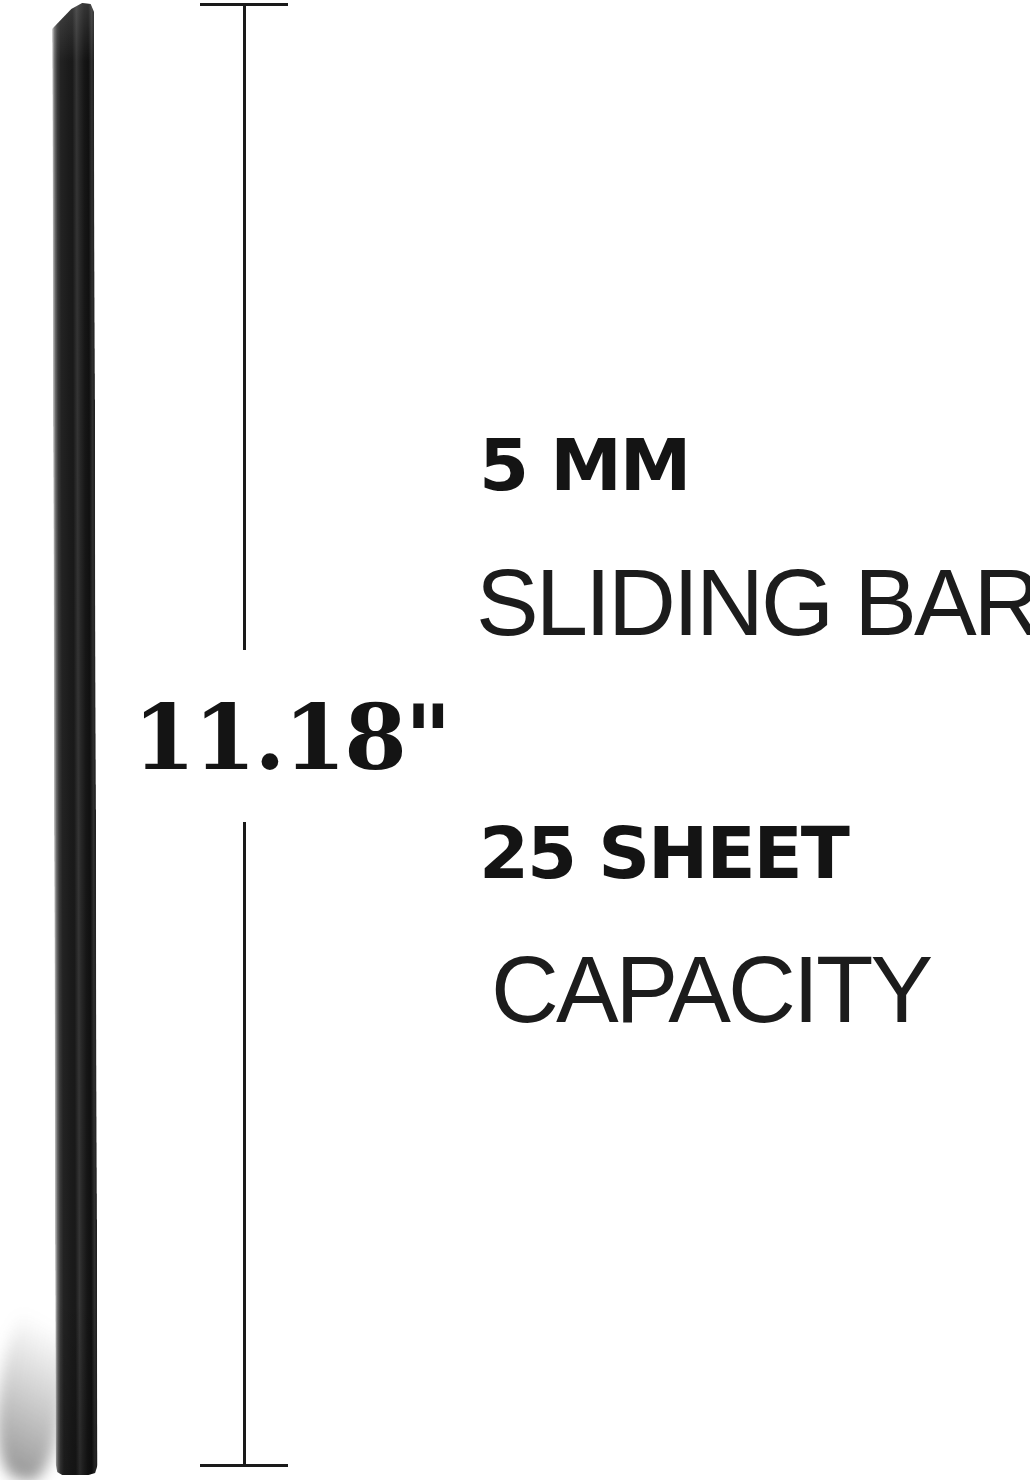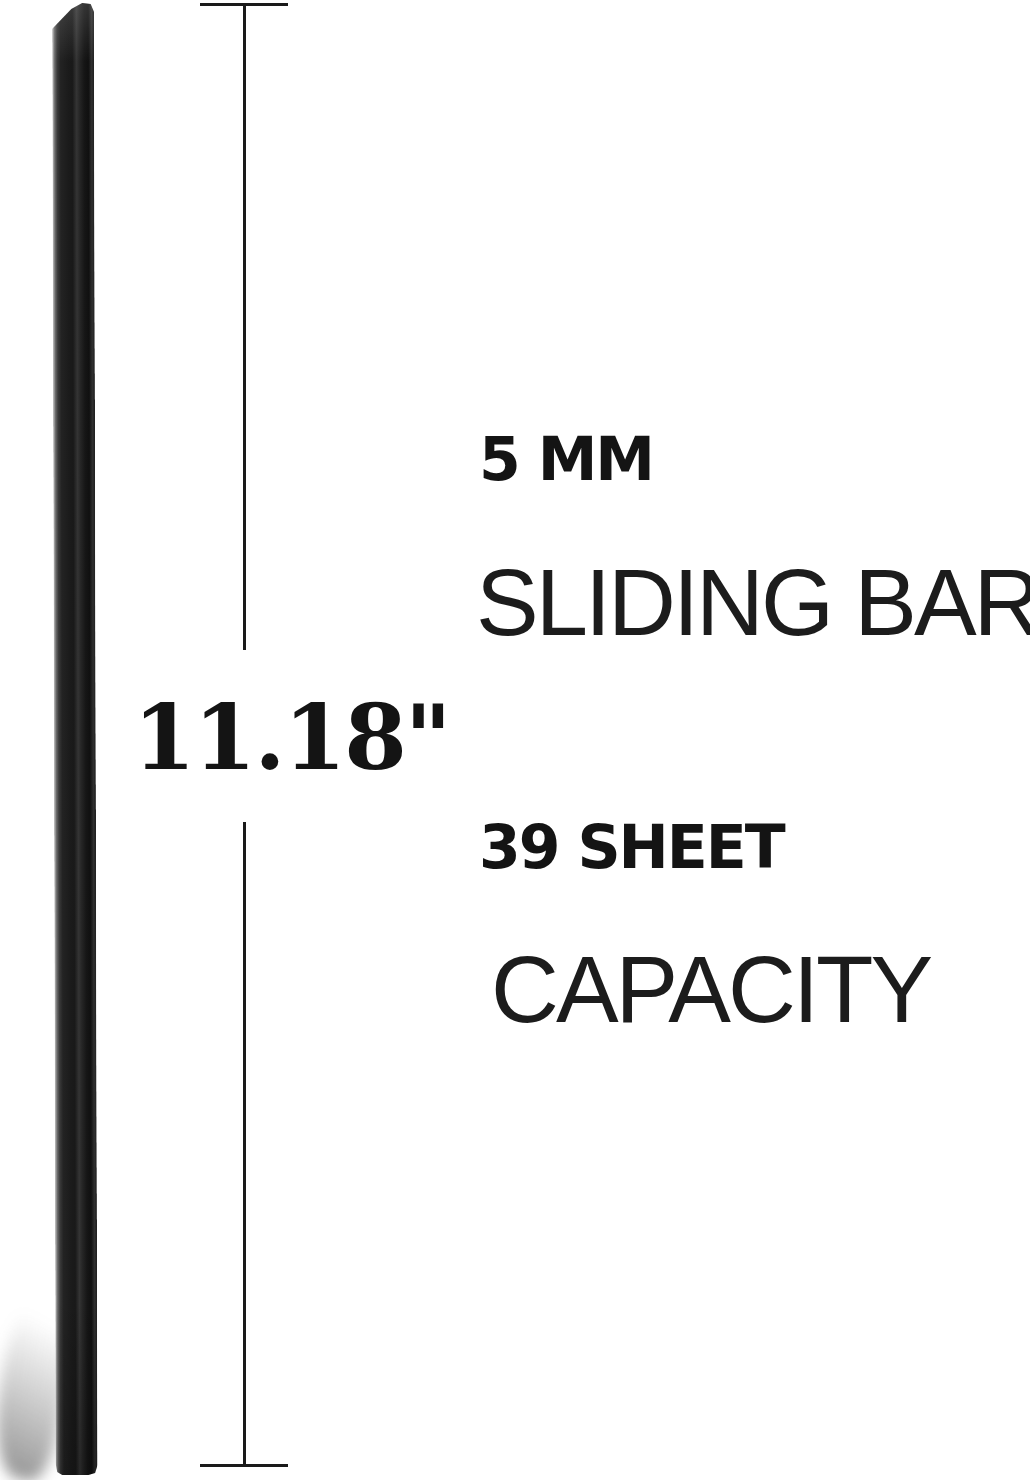--- a/index.html
+++ b/index.html
@@ -82,21 +82,21 @@
 
   
   .spec {
     position: absolute;
     line-height: 1;
     white-space: nowrap;
   }
   .heavy {
     font-family: "DejaVu Sans", sans-serif;
     font-weight: bold;
-    font-size: 60px;
+    font-size: 72px;
     letter-spacing: -2px;
     color: #141414;
   }
   .light {
     font-family: "Liberation Sans", sans-serif;
     font-weight: 400;
     font-size: 94px;
     letter-spacing: -3px;
     color: #1c1c1c;
   }
@@ -116,16 +116,16 @@
   <div class="dim-piece tick-top"></div>
   <div class="dim-piece seg-top"></div>
   <div class="dim-piece seg-bottom"></div>
   <div class="dim-piece tick-bottom"></div>
 
   <div class="dim-label">11.18"</div>
 
   <div class="spec heavy spec1-bold">5 MM</div>
   <div class="spec light spec1-light">SLIDING BAR</div>
 
-  <div class="spec heavy spec2-bold">39 SHEET</div>
+  <div class="spec heavy spec2-bold">25 SHEET</div>
   <div class="spec light spec2-light">CAPACITY</div>
 
 </div>
 
 </body></html>

